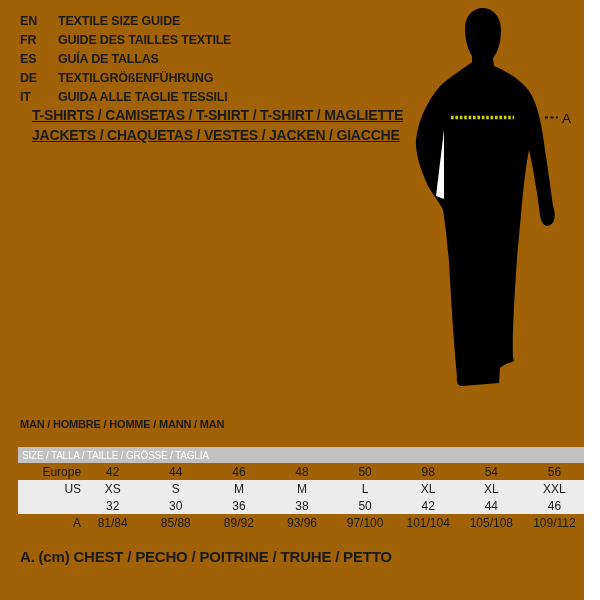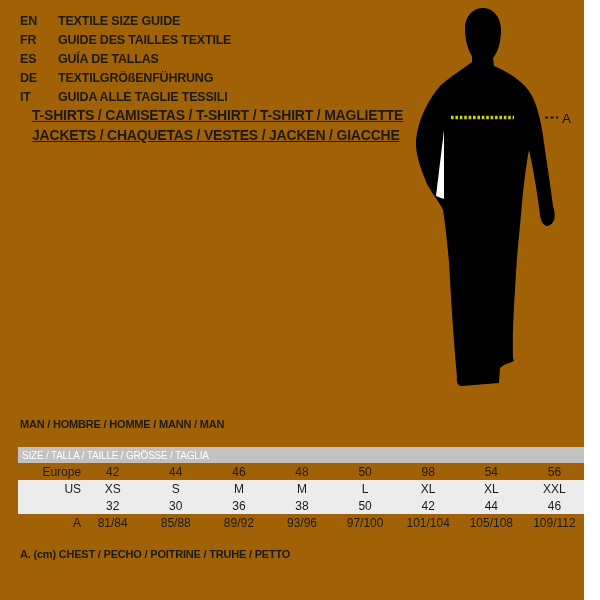--- a/index.html
+++ b/index.html
@@ -20,21 +20,21 @@
   
   .size-table{position:absolute;left:18px;top:447px;width:568px;border-collapse:collapse;font-size:12px;table-layout:fixed;}
   .size-table th{
     height:16px;background:#c1c1c1;color:#ffffff;font-weight:normal;
     text-align:left;padding:0 0 0 4px;font-size:10px;letter-spacing:-0.2px;
   }
   .size-table td{height:17px;text-align:center;padding:0;font-weight:normal;}
   .size-table td.row-label{width:56px;text-align:right;padding-left:3px;}
   .size-table tr.alt{background:#ececec;}
   
-  .footnote{position:absolute;left:20px;top:548px;font-weight:bold;font-size:11px;letter-spacing:-0.2px;}
+  .footnote{position:absolute;left:20px;top:548px;font-weight:bold;font-size:15px;letter-spacing:-0.2px;}
 </style>
 </head>
 <body>
 
 <div class="canvas">
 
   <div class="lang-list">
     <div class="lang-row">
       <span class="lang-code">EN</span>
       <span class="lang-label">TEXTILE SIZE GUIDE</span>

